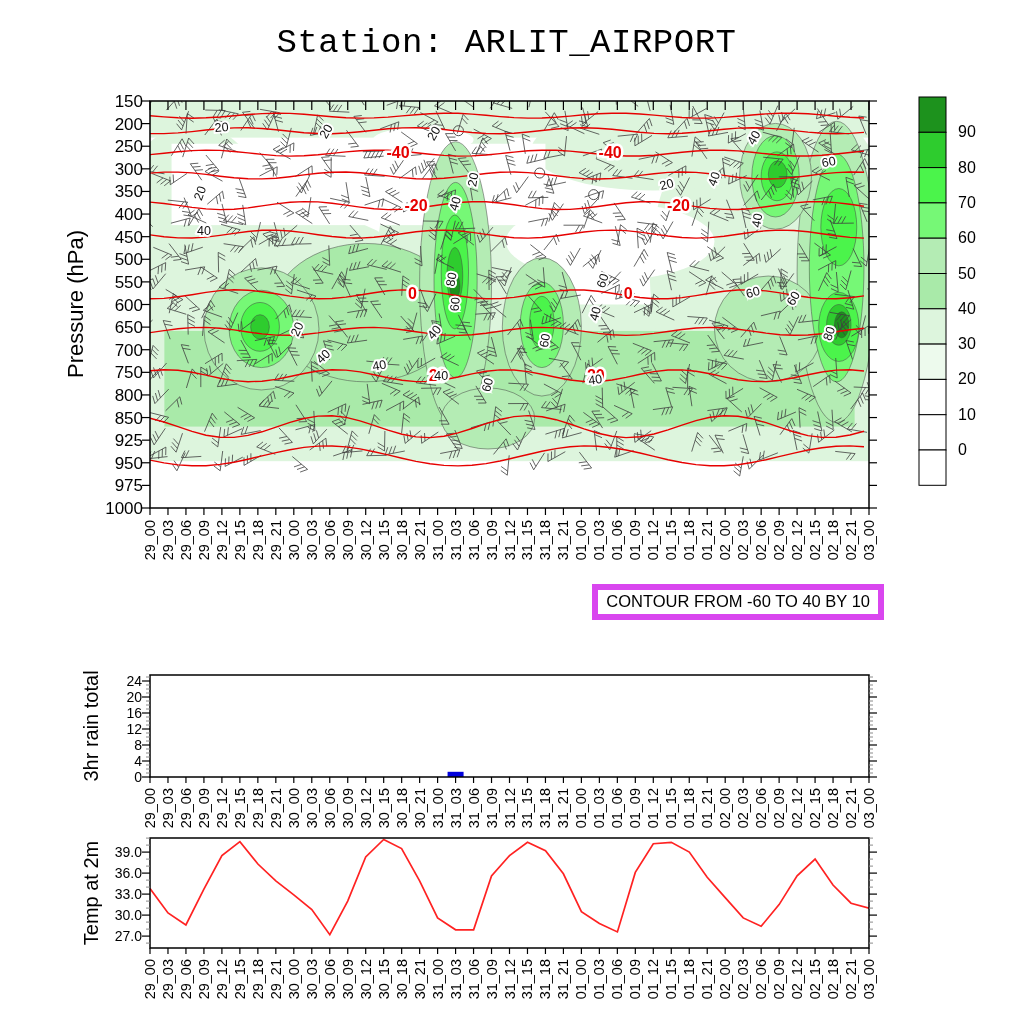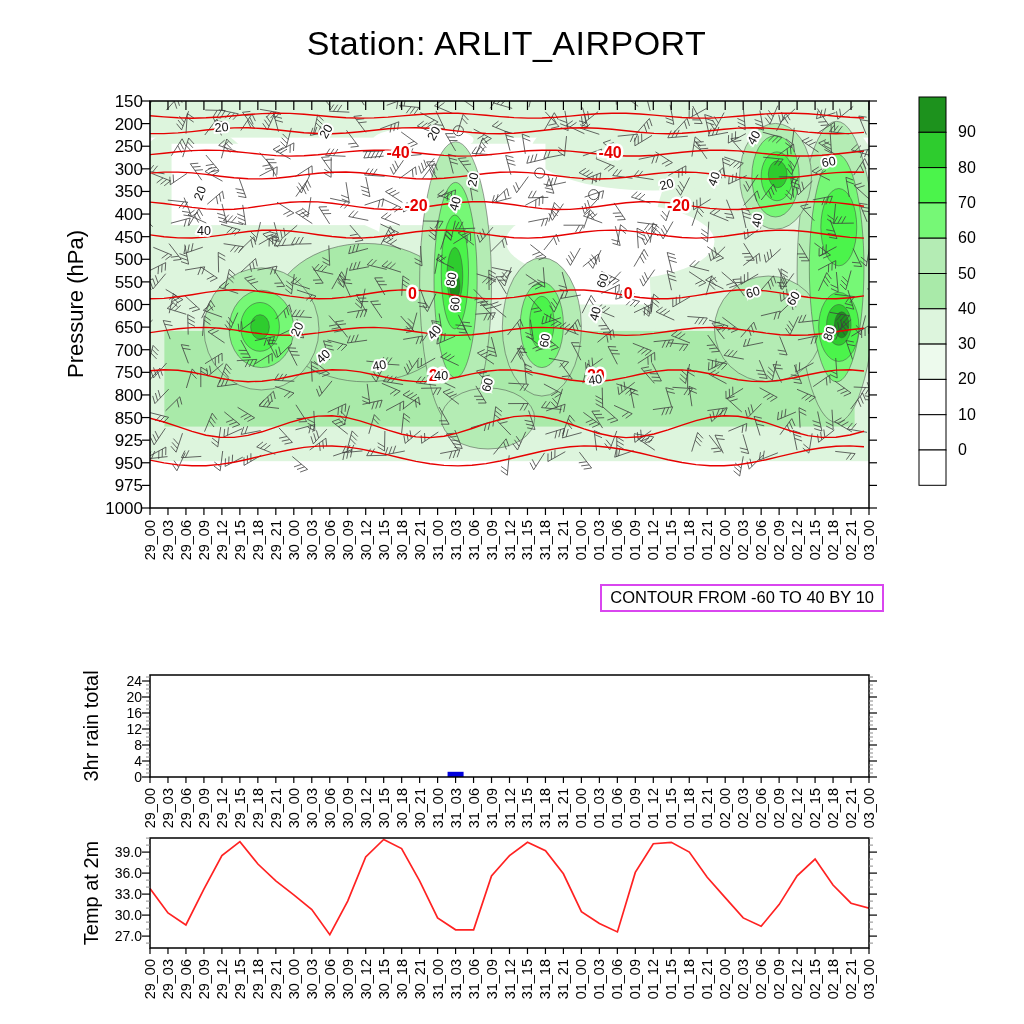--- a/index.html
+++ b/index.html
@@ -1,23 +1,23 @@
 <!DOCTYPE html>
 <html><head>
 <meta charset="utf-8">
 <style>
   html,body{margin:0;padding:0;background:#fff;}
   body{width:1024px;height:1024px;position:relative;font-family:"Liberation Sans",sans-serif;color:#000;overflow:hidden;}
   .abs{position:absolute;}
-  #title{left:0;right:11px;top:24px;text-align:center;font-size:34px;letter-spacing:0.5px;}
+  #title{left:0;right:11px;top:24px;text-align:center;font-size:34px;letter-spacing:0.5px;font-family:Liberation Mono, monospace;}
   .ylab{transform:translate(-50%,-50%) rotate(-90deg);white-space:nowrap;}
   #ylab-press{left:76px;top:304px;font-size:22px;}
   #ylab-rain{left:91px;top:726px;font-size:20px;}
   #ylab-temp{left:91px;top:893px;font-size:20px;}
-  #contour-note{top:584px;right:140px;border:2px solid #d946ef;background:#fff;padding:2px 8px 3px 8px;font-size:16.5px;}
+  #contour-note{top:584px;right:140px;border:6px solid #d946ef;background:#fff;padding:2px 8px 3px 8px;font-size:16.5px;}
   svg{position:absolute;left:0;top:0;}
 </style>
 </head>
 <body>
 
 <div id="title" class="abs">Station: ARLIT_AIRPORT</div>
 <div id="ylab-press" class="abs ylab">Pressure (hPa)</div>
 <div id="ylab-rain" class="abs ylab">3hr rain total</div>
 <div id="ylab-temp" class="abs ylab">Temp at 2m</div>
 <div id="contour-note" class="abs">CONTOUR FROM -60 TO 40 BY 10</div>

